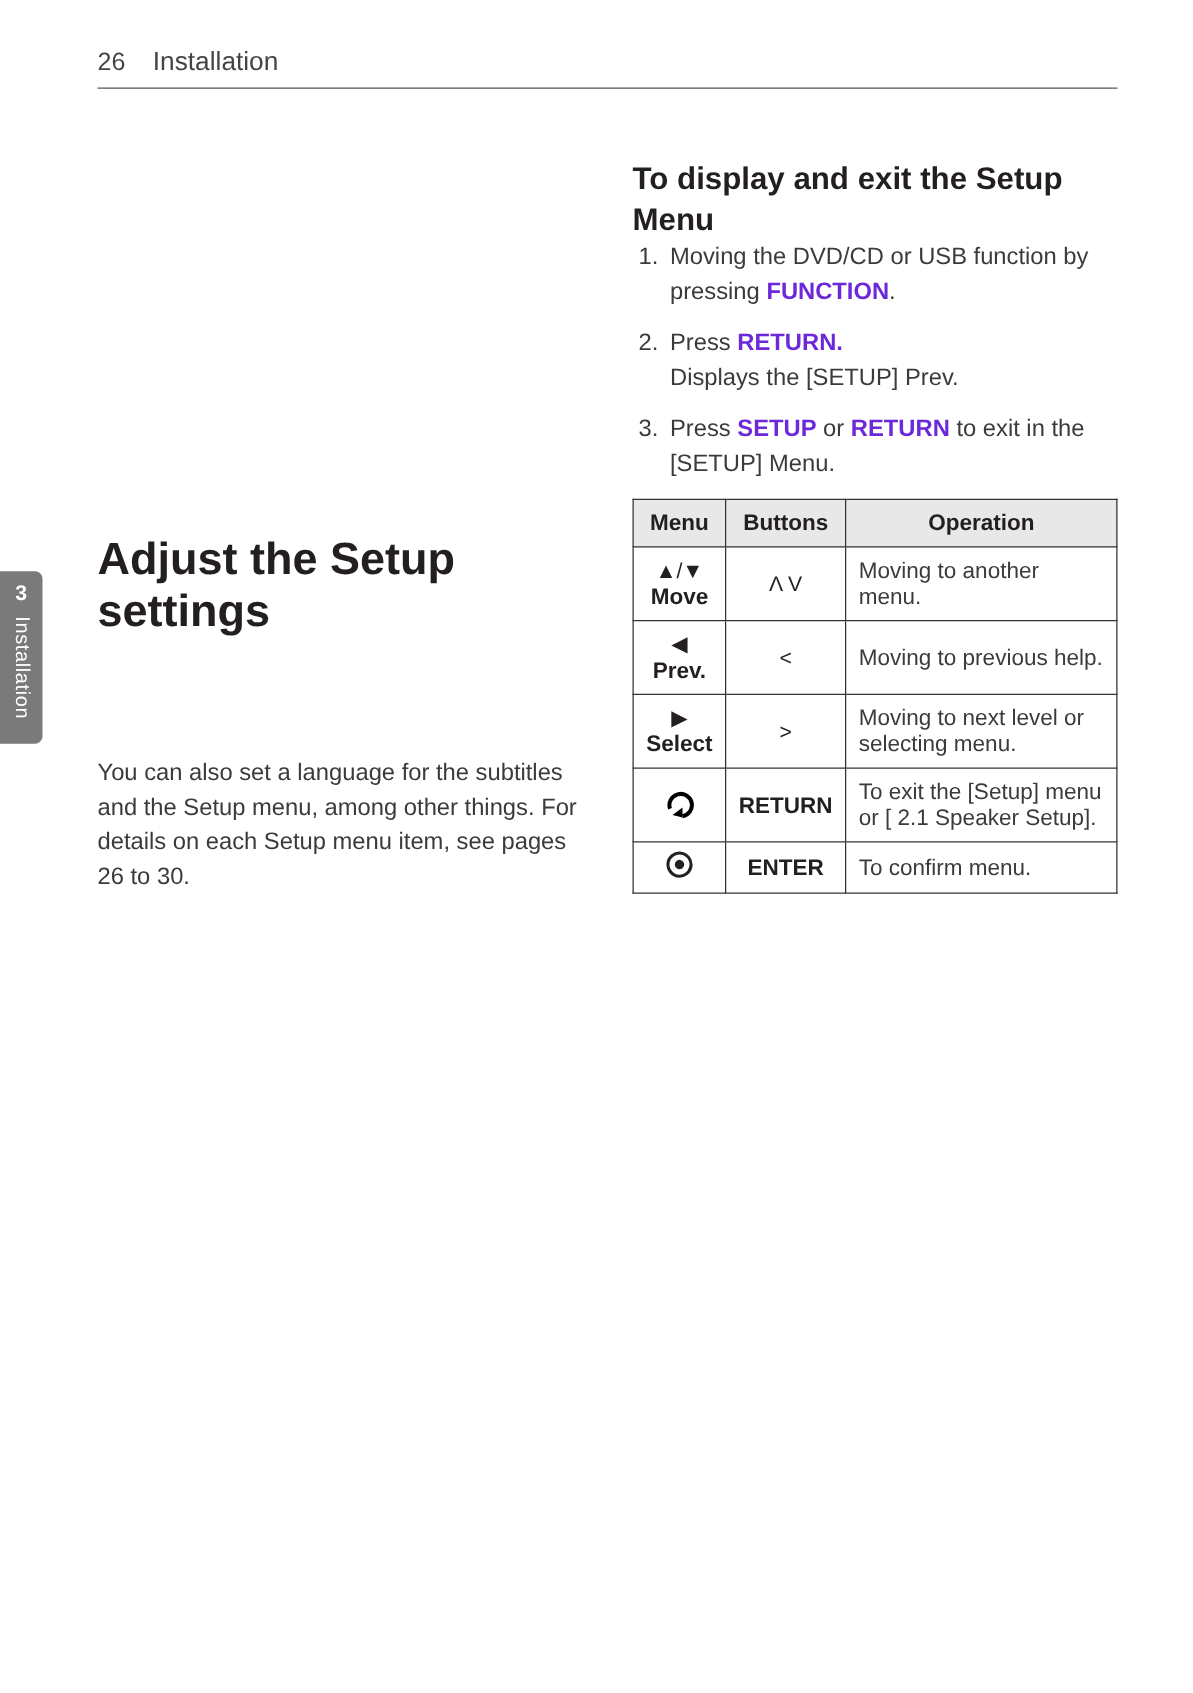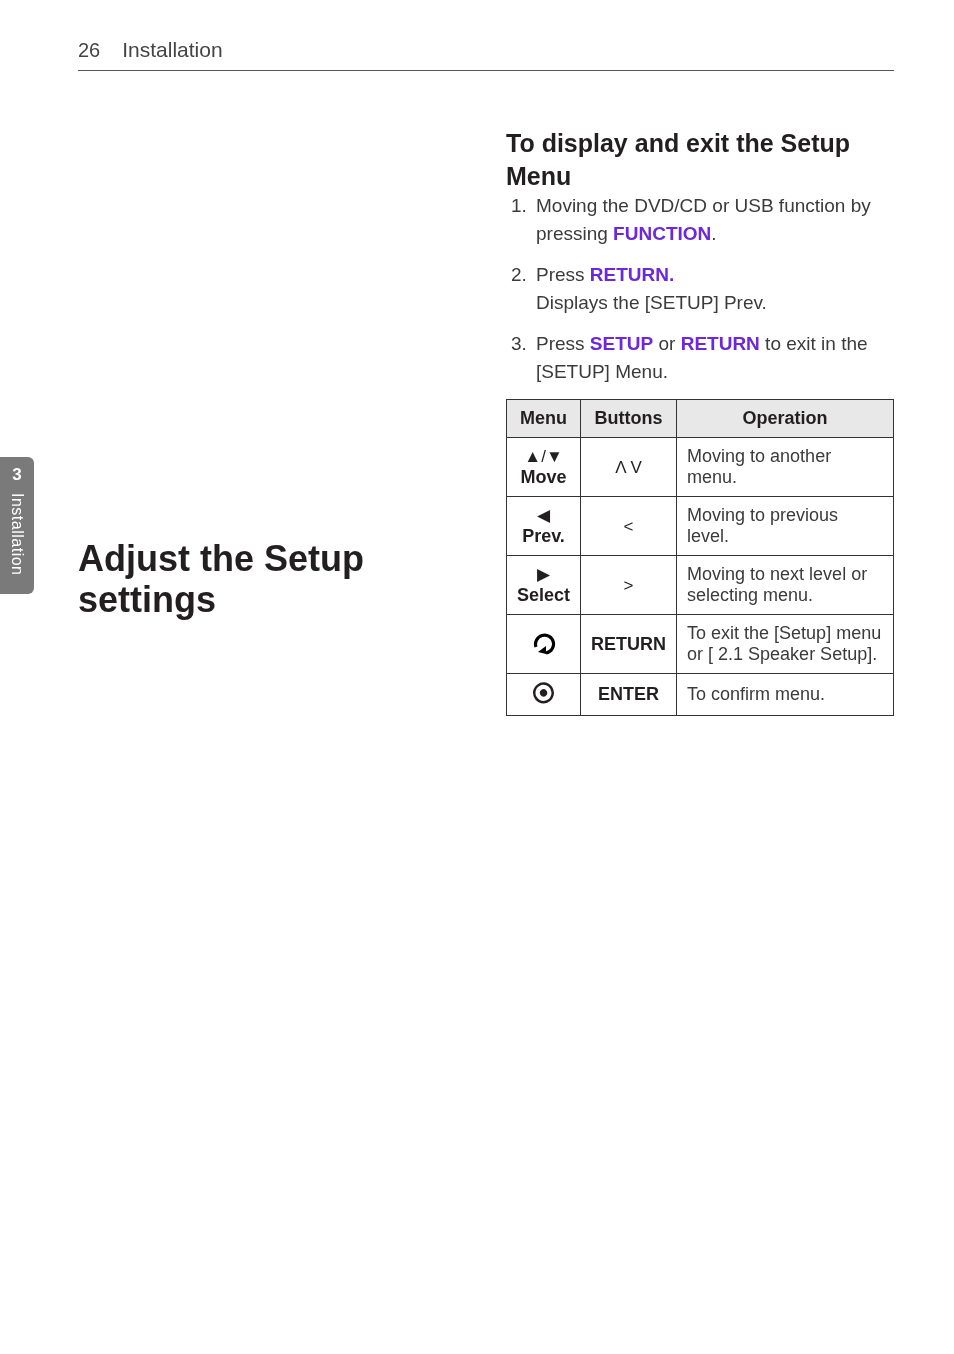--- a/index.html
+++ b/index.html
@@ -41,20 +41,21 @@
   </div>
 
   <div class="side-tab">
     <span class="num">3</span>
     <span class="vtxt">Installation</span>
   </div>
 
   <div class="columns">
     <div class="col">
       <h1 class="h1">Adjust the Setup settings</h1>
+      <p class="body-text">You can also set a language for the subtitles and the Setup menu, among other things. For details on each Setup menu item, see pages 26 to 30.</p>
     </div>
 
     <div class="col">
       <h2 class="h2">To display and exit the Setup Menu</h2>
 
       <ol class="steps">
         <li>
           <span>Moving the DVD/CD or USB function by pressing </span><span class="bold">FUNCTION</span><span>.</span>
         </li>
         <li>
@@ -83,21 +84,21 @@
             </td>
             <td class="btn"><span class="arrow-sym">Λ  V</span></td>
             <td class="op">Moving to another menu.</td>
           </tr>
           <tr>
             <td class="menu">
               <span class="arrow-sym">◀</span><br>
               <span>Prev.</span>
             </td>
             <td class="btn"><span class="arrow-sym">&lt;</span></td>
-            <td class="op">Moving to previous level.</td>
+            <td class="op">Moving to previous help.</td>
           </tr>
           <tr>
             <td class="menu">
               <span class="arrow-sym">▶</span><br>
               <span>Select</span>
             </td>
             <td class="btn"><span class="arrow-sym">&gt;</span></td>
             <td class="op">Moving to next level or selecting menu.</td>
           </tr>
           <tr>

